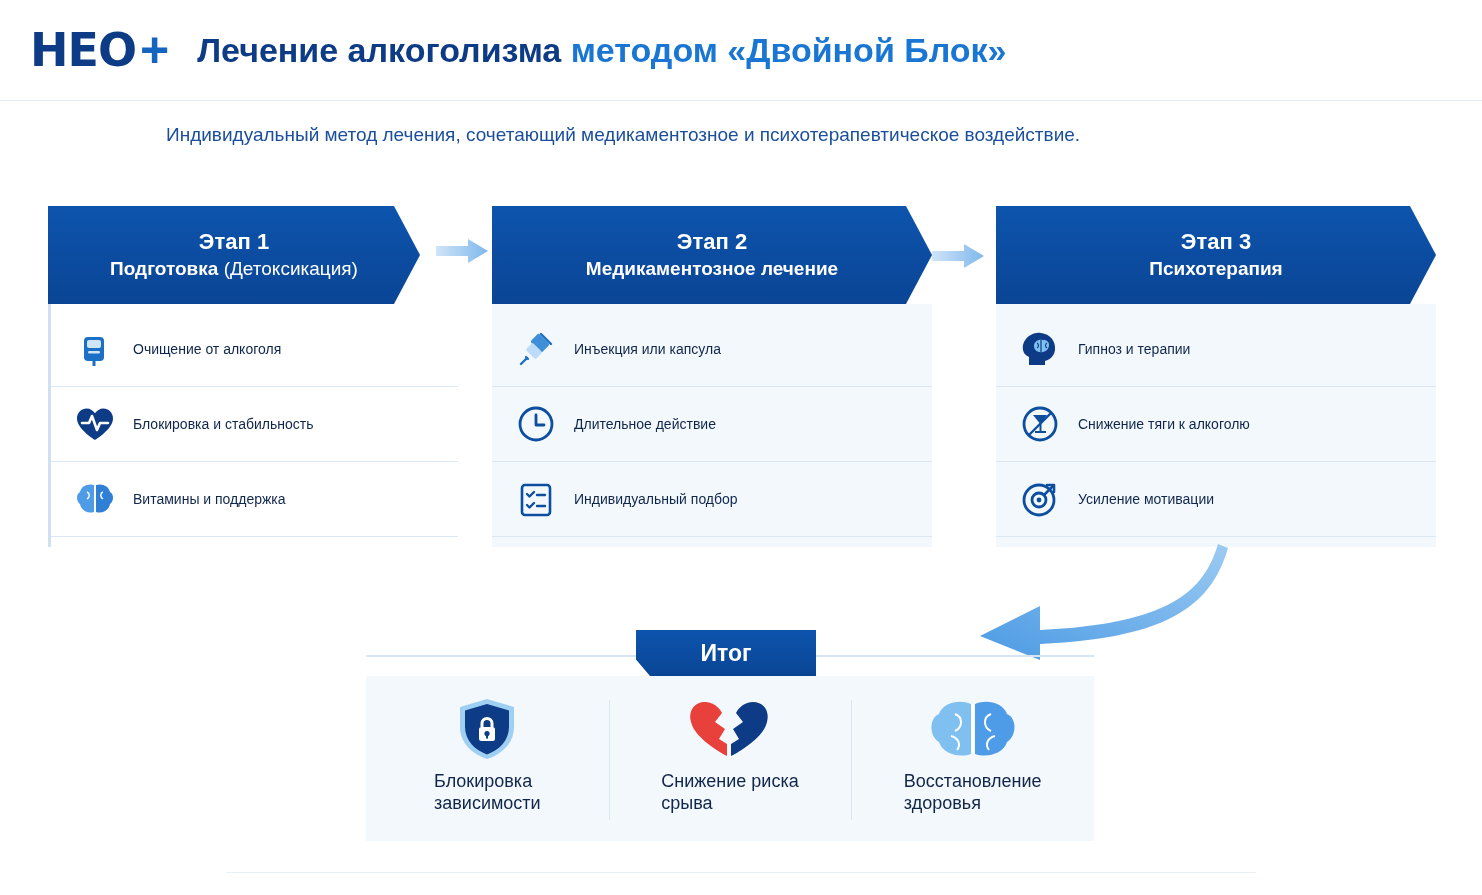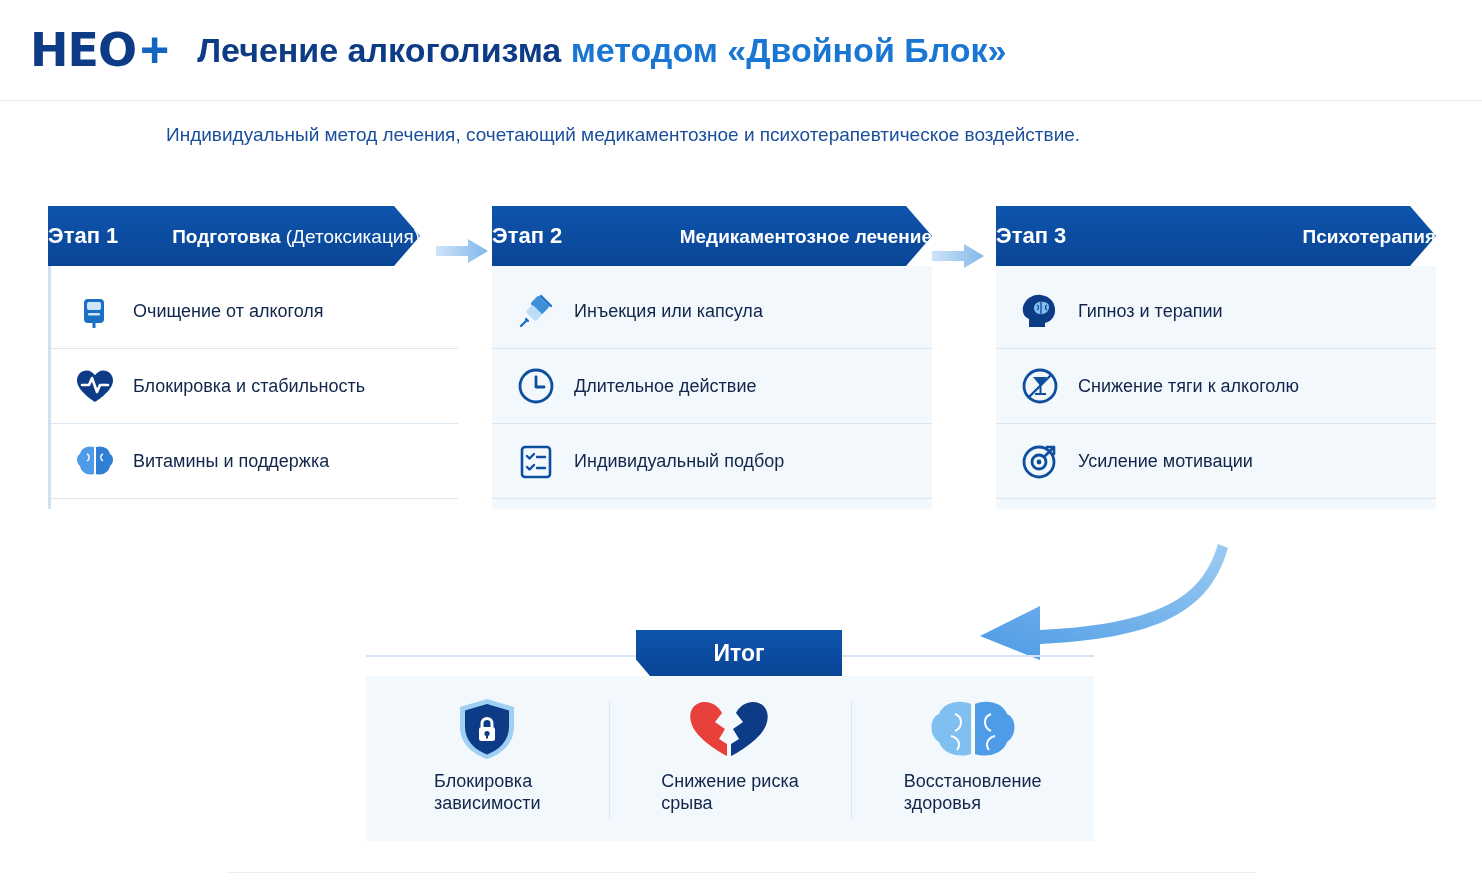--- a/index.html
+++ b/index.html
@@ -62,27 +62,27 @@
     position: absolute;
     top: 206px;
     width: 418px;
   }
   .stage-1 { left: 48px; }
   .stage-2 { left: 492px; }
   .stage-3 { left: 996px; }
 
   .stage-header {
     position: relative;
-    height: 60px;
+    height: 98px;
     background: linear-gradient(180deg, #0d54ad 0%, #0a4595 100%);
     color: #fff;
     display: flex;
-    flex-direction: row;
+    flex-direction: column;
     align-items: center;
-    justify-content: space-between;
+    justify-content: center;
     clip-path: polygon(0 0, calc(100% - 26px) 0, 100% 50%, calc(100% - 26px) 100%, 0 100%);
   }
   .stage-3 .stage-header { width: 440px; }
   .stage-2 .stage-header { width: 440px; }
   .stage-1 .stage-header { width: 372px; }
   .stage-title { font-size: 22px; font-weight: bold; line-height: 1.15; }
   .stage-sub { font-size: 19px; font-weight: bold; line-height: 1.25; margin-top: 2px; }
   .stage-sub .thin { font-weight: normal; }
 
   .stage-body {
@@ -102,21 +102,21 @@
   .item {
     display: flex;
     align-items: center;
     gap: 16px;
     height: 75px;
     padding: 0 22px 0 22px;
     border-bottom: 1px solid #dce7f4;
   }
   .stage-1 .item { padding-left: 22px; }
   .item:last-child { border-bottom: 1px solid #dce7f4; }
-  .item-label { font-size: 18px; color: #123; color: #10264a; }
+  .item-label { font-size: 14px; color: #123; color: #10264a; }
   .icon-box {
     width: 44px; height: 44px;
     display: flex; align-items: center; justify-content: center;
     flex: 0 0 44px;
   }
 
   
   .conn-arrow { position: absolute; }
   .conn-arrow svg { display: block; }
 
@@ -126,21 +126,21 @@
   
   .result-line {
     position: absolute;
     left: 366px; top: 655px;
     width: 728px; height: 2px;
     background: #d6e4f3;
   }
   .result-badge {
     position: absolute;
     left: 636px; top: 630px;
-    width: 206px; height: 46px;
+    width: 180px; height: 46px;
     background: linear-gradient(180deg, #0d54ad 0%, #0a4595 100%);
     color: #fff;
     font-size: 23px; font-weight: bold;
     display: flex; align-items: center; justify-content: center;
     clip-path: polygon(0 0, 100% 0, 100% 100%, 14px 100%, 0 64%);
   }
   .result-panel {
     position: absolute;
     left: 366px; top: 676px;
     width: 728px; height: 165px;

